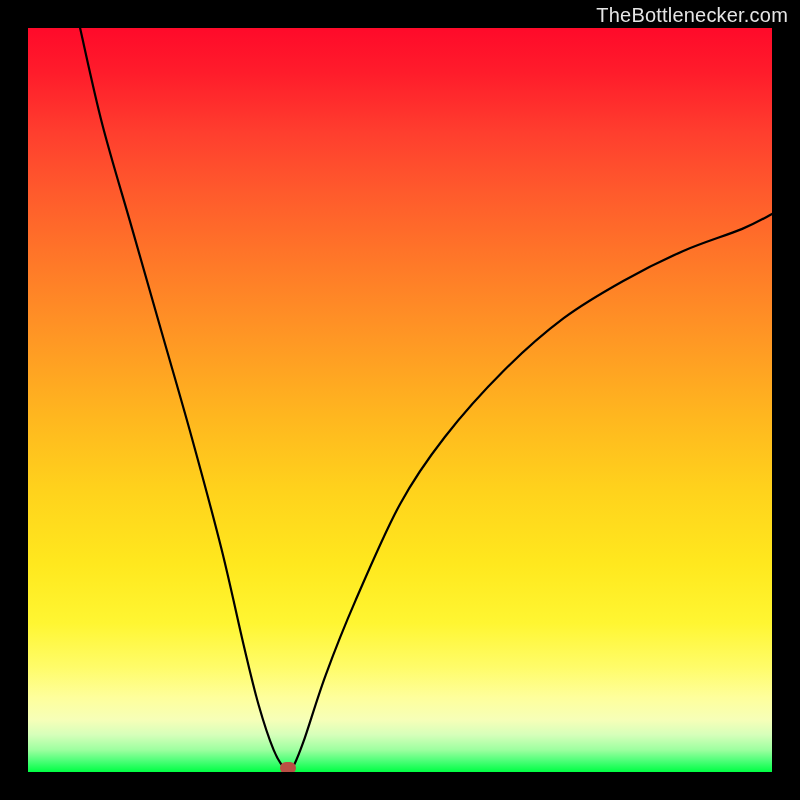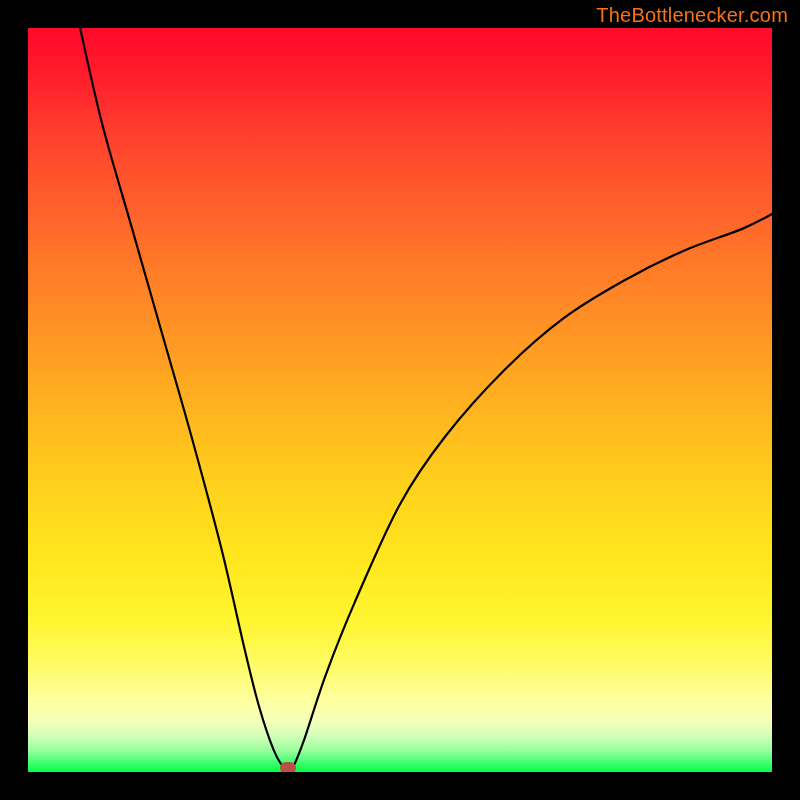--- a/index.html
+++ b/index.html
@@ -48,21 +48,21 @@
       #d6ffba 95%,
       #9effa0 97%,
       #4dff78 98.5%,
       #00ff44 100%
     );
   }
   .watermark {
     position: absolute;
     top: 4px;
     right: 12px;
-    color: #f97316;
+    color: #e5e5e5;
     font-size: 20px;
     letter-spacing: 0.2px;
     font-weight: 400;
     font-family: Arial, Helvetica, sans-serif;
   }
   svg.curve {
     position: absolute;
     inset: 0;
     width: 100%;
     height: 100%;

